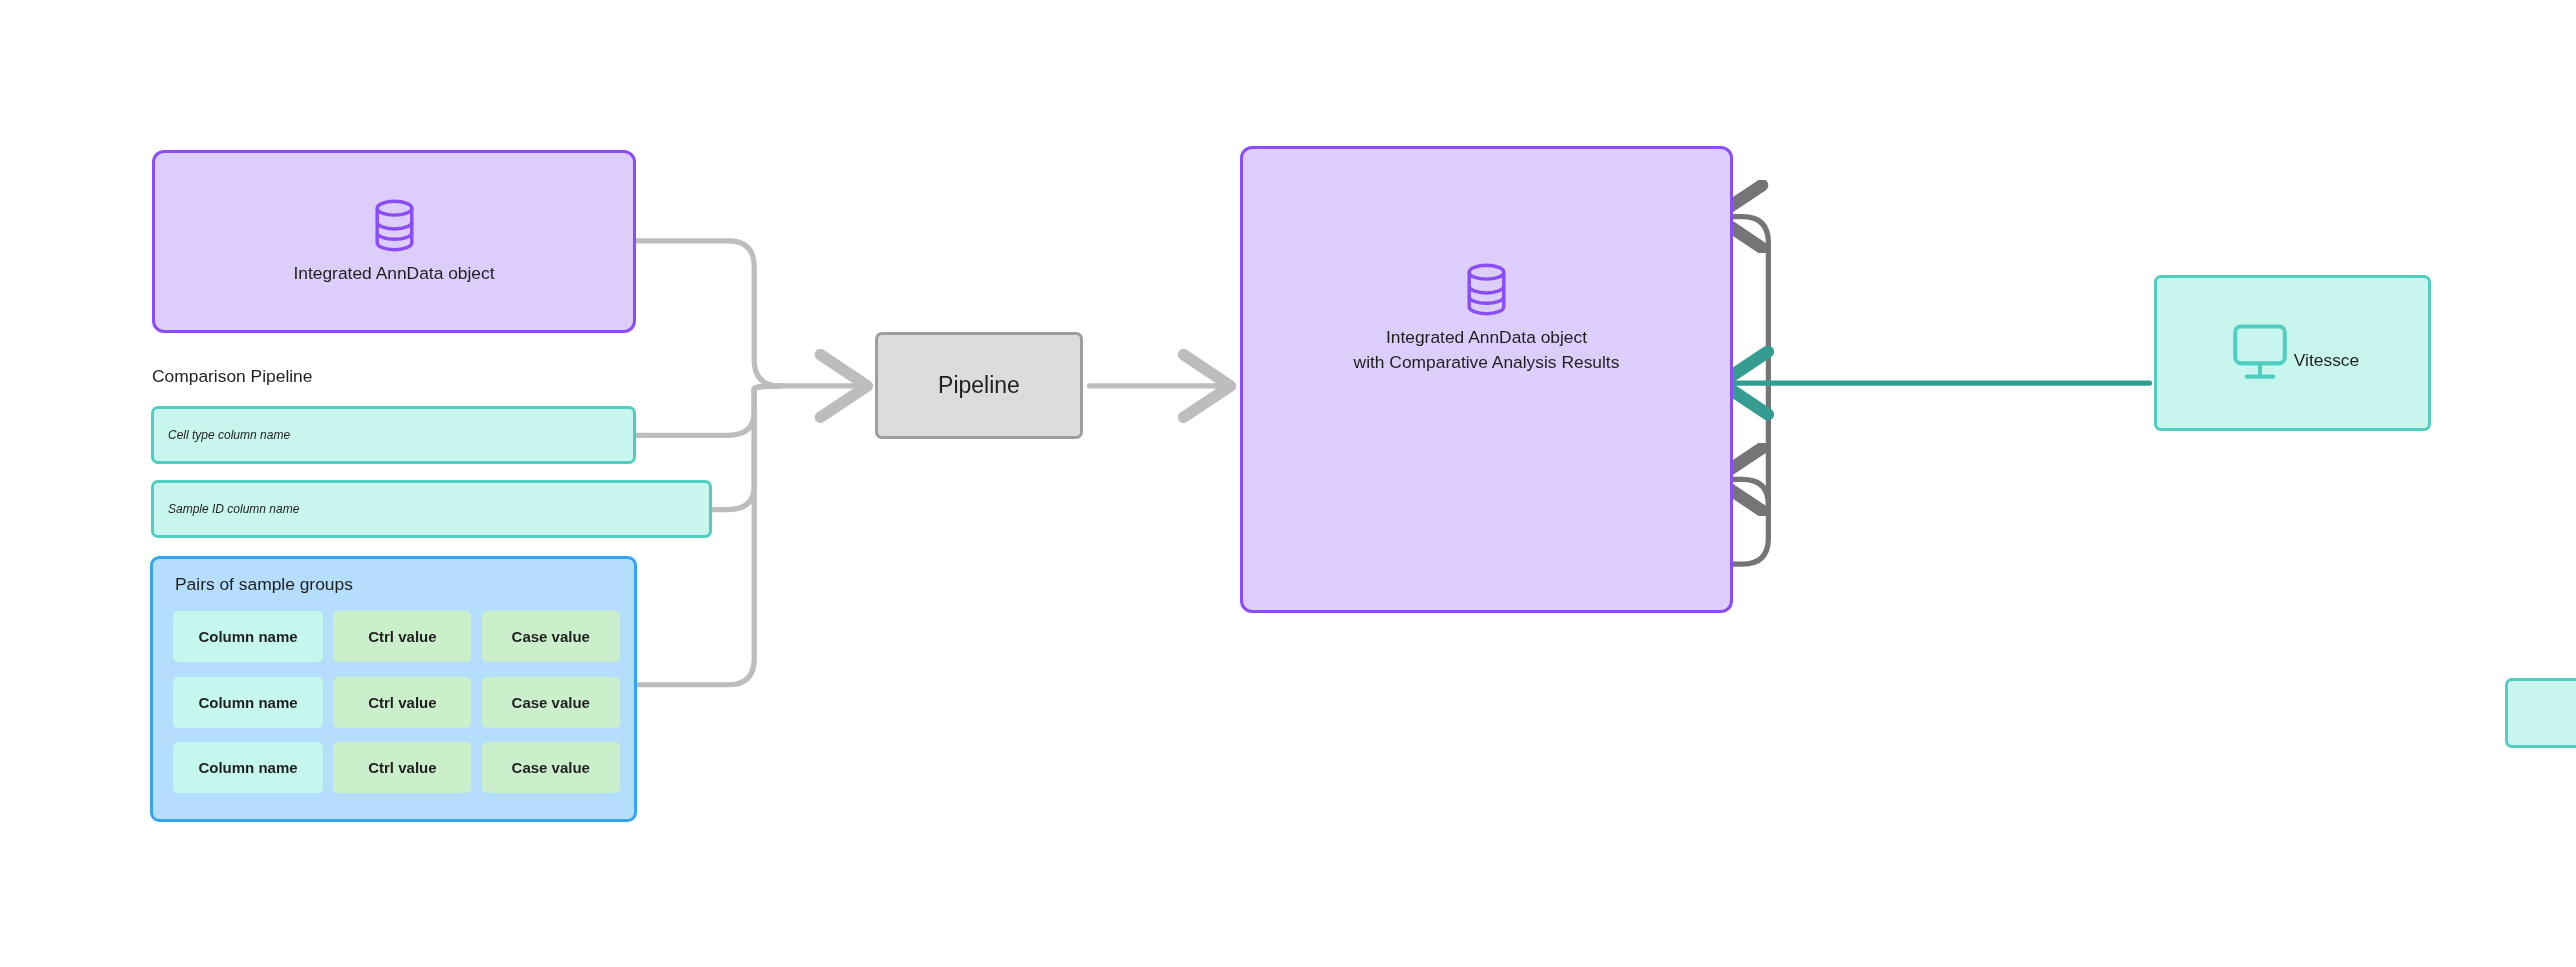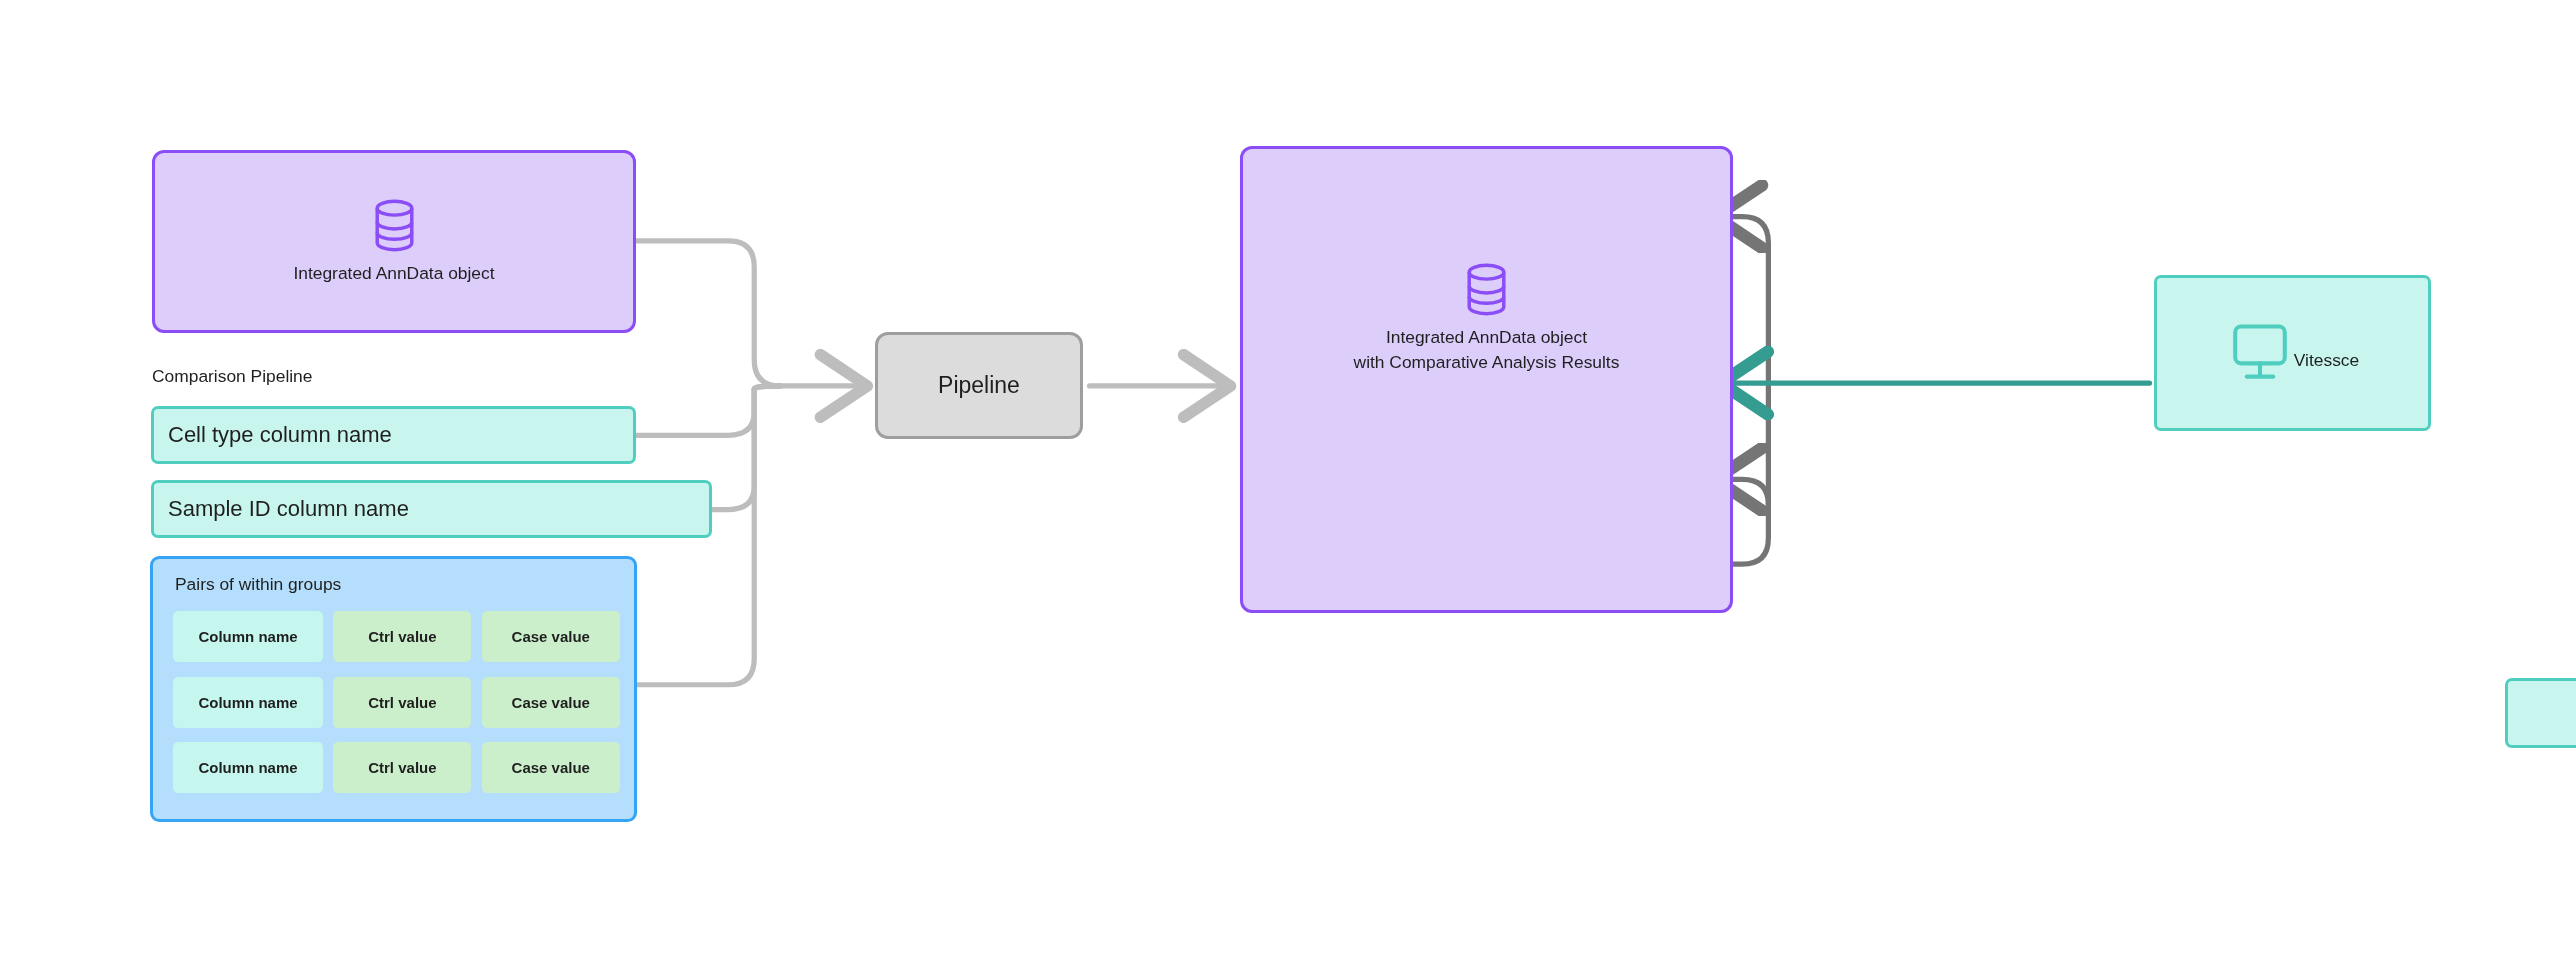--- a/index.html
+++ b/index.html
@@ -17,33 +17,33 @@
     display:flex;flex-direction:column;align-items:center;justify-content:center;
   }
   .teal-box{
     background:#C8F6EE;border:3.5px solid #4FCEC0;border-radius:7px;
     display:flex;align-items:center;
   }
   .blue-panel{
     background:#B4DEFB;border:3.5px solid #35A4F5;border-radius:9.3px;
   }
   .grey-box{
-    background:#DCDCDC;border:3.5px solid #9E9E9E;border-radius:13px;
+    background:#DCDCDC;border:3.5px solid #9E9E9E;border-radius:7px;
     display:flex;align-items:center;justify-content:center;
   }
   .chip{
     border-radius:5.2px;display:flex;align-items:center;justify-content:center;
     box-sizing:border-box;
   }
   .chip-col{background:#C6F7EF;}
   .chip-val{background:#CCEFCB;}
 
   
   .t-26{font-size:15px;font-weight:bold;}
-  .t-28{font-size:22px;}
+  .t-28{font-size:12px;font-style:italic;}
   .t-30{font-size:17.4px;}
   .t-40{font-size:23px;}
 
   svg{overflow:visible;display:block;}
   .svg-layer{position:absolute;left:0;top:0;width:2576px;height:968px;pointer-events:none;}
 </style>
 </head>
 <body>
 
 <div id="canvas">
@@ -102,21 +102,21 @@
 
   <div class="node teal-box" style="left:151px;top:406px;width:485px;height:58px;padding-left:14px;">
     <span class="t-28">Cell type column name</span>
   </div>
 
   <div class="node teal-box" style="left:151px;top:480px;width:561px;height:58px;padding-left:14px;">
     <span class="t-28">Sample ID column name</span>
   </div>
 
   <div class="node blue-panel" style="left:150px;top:556px;width:487px;height:266px;">
-    <div class="t-30" style="position:absolute;left:22px;top:15px;">Pairs of within groups</div>
+    <div class="t-30" style="position:absolute;left:22px;top:15px;">Pairs of sample groups</div>
 
     <div style="position:absolute;left:20px;top:52px;display:flex;gap:10.4px;">
       <div class="chip chip-col t-26" style="width:150px;height:51px;">Column name</div>
       <div class="chip chip-val t-26" style="width:138px;height:51px;">Ctrl value</div>
       <div class="chip chip-val t-26" style="width:138px;height:51px;">Case value</div>
     </div>
 
     <div style="position:absolute;left:20px;top:118px;display:flex;gap:10.4px;">
       <div class="chip chip-col t-26" style="width:150px;height:51px;">Column name</div>
       <div class="chip chip-val t-26" style="width:138px;height:51px;">Ctrl value</div>

